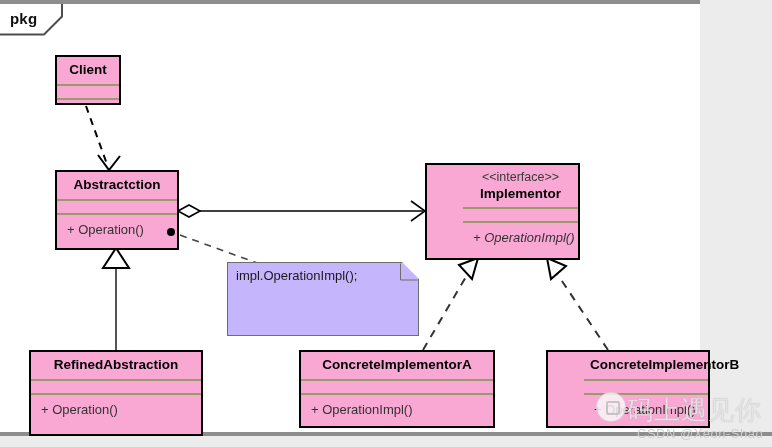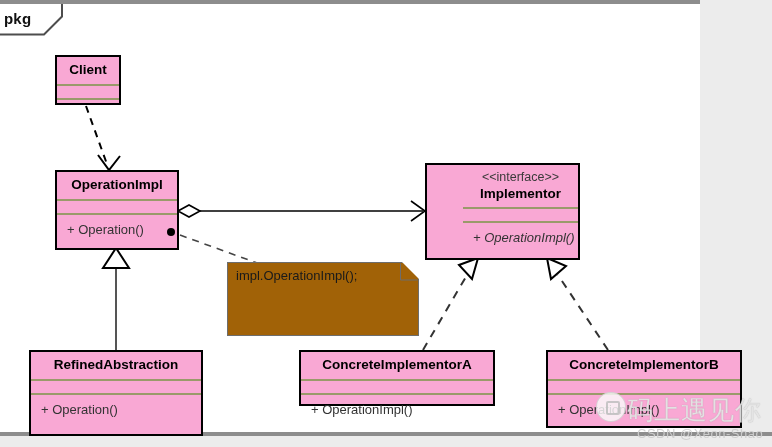--- a/index.html
+++ b/index.html
@@ -42,21 +42,21 @@
   }
 
   
   .pkg-frame {
     position: absolute;
     left: 0; top: 4px;
     width: 700px; height: 428px;
   }
   .pkg-label {
     position: absolute;
-    left: 4px; top: 6px;
+    left: 10px; top: 6px;
     font-size: 15px;
     font-weight: bold;
     color: #111;
     letter-spacing: 0.2px;
   }
 
   
   .cls {
     position: absolute;
     background: #f9a8d4;
@@ -89,21 +89,21 @@
     padding: 7px 0 7px 10px;
     position: relative;
   }
   .cls .op-cell.ital {
     font-style: italic;
   }
 
   
   .note {
     position: absolute;
-    background: #a16207;
+    background: #c4b5fd;
     border: 1px solid #6d6d6d;
     box-sizing: border-box;
   }
   .note-text {
     position: absolute;
     left: 8px; top: 5px;
     font-size: 13px;
     color: #1a1a1a;
     white-space: nowrap;
   }
@@ -222,48 +222,48 @@
     </g>
   </svg>
 
   <div class="cls" style="left:55px; top:55px; width:66px; height:50px;">
     <div class="name-cell">Client</div>
     <div class="attr-cell"></div>
     <div class="op-cell" style="padding:2px;"></div>
   </div>
 
   <div class="cls" style="left:55px; top:170px; width:124px; height:80px;">
-    <div class="name-cell">OperationImpl</div>
+    <div class="name-cell">Abstractction</div>
     <div class="attr-cell"></div>
     <div class="op-cell">+ Operation()</div>
   </div>
   <div class="dot" style="left:167px; top:228px;"></div>
 
   <div class="cls" style="left:425px; top:163px; width:155px; height:97px;padding-left:36px;">
     <div class="name-cell">
       <span class="stereo">&lt;&lt;interface&gt;&gt;</span>
       <span>Implementor</span>
     </div>
     <div class="attr-cell"></div>
     <div class="op-cell ital">+ OperationImpl()</div>
   </div>
 
   <div class="cls" style="left:29px; top:350px; width:174px; height:86px;">
     <div class="name-cell">RefinedAbstraction</div>
     <div class="attr-cell"></div>
     <div class="op-cell">+ Operation()</div>
   </div>
 
-  <div class="cls" style="left:299px; top:350px; width:196px; height:56px;">
+  <div class="cls" style="left:299px; top:350px; width:196px; height:78px;">
     <div class="name-cell">ConcreteImplementorA</div>
     <div class="attr-cell"></div>
     <div class="op-cell">+ OperationImpl()</div>
   </div>
 
-  <div class="cls" style="left:546px; top:350px; width:196px; height:78px;">
+  <div class="cls" style="left:546px; top:350px; width:164px; height:78px;padding-left:36px;">
     <div class="name-cell">ConcreteImplementorB</div>
     <div class="attr-cell"></div>
     <div class="op-cell">+ OperationImpl()</div>
   </div>
 
   <div class="note" style="left:227px; top:262px; width:192px; height:74px;">
     <div class="note-fold-tri"></div>
     <svg width="18" height="18" style="position:absolute;right:0;top:0;">
       <path d="M 0.5 0.5 L 0.5 17 L 17.5 17" fill="none" stroke="#6d6d6d" stroke-width="1"></path>
     </svg>

